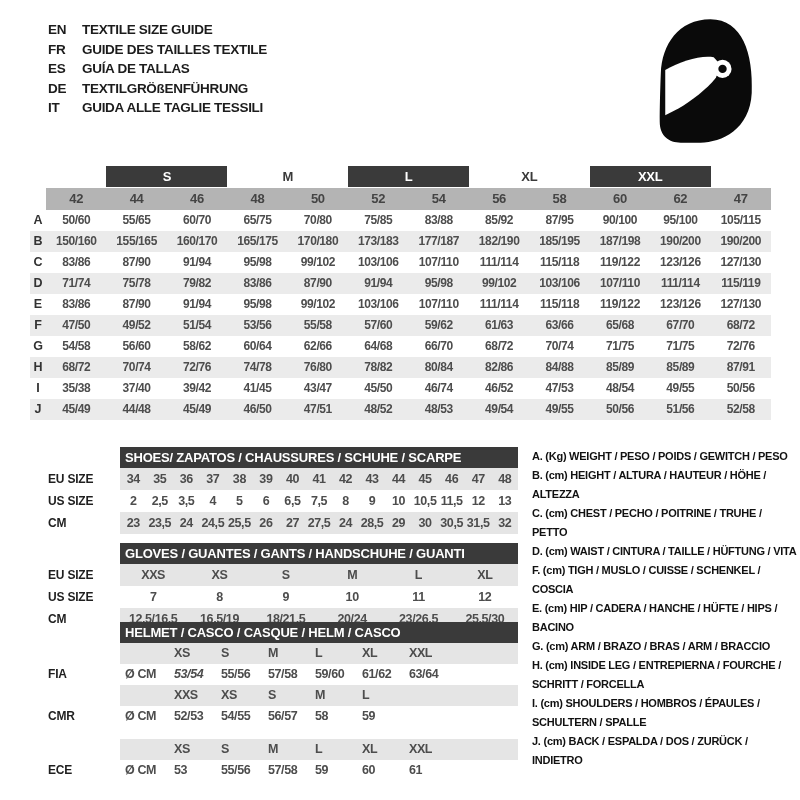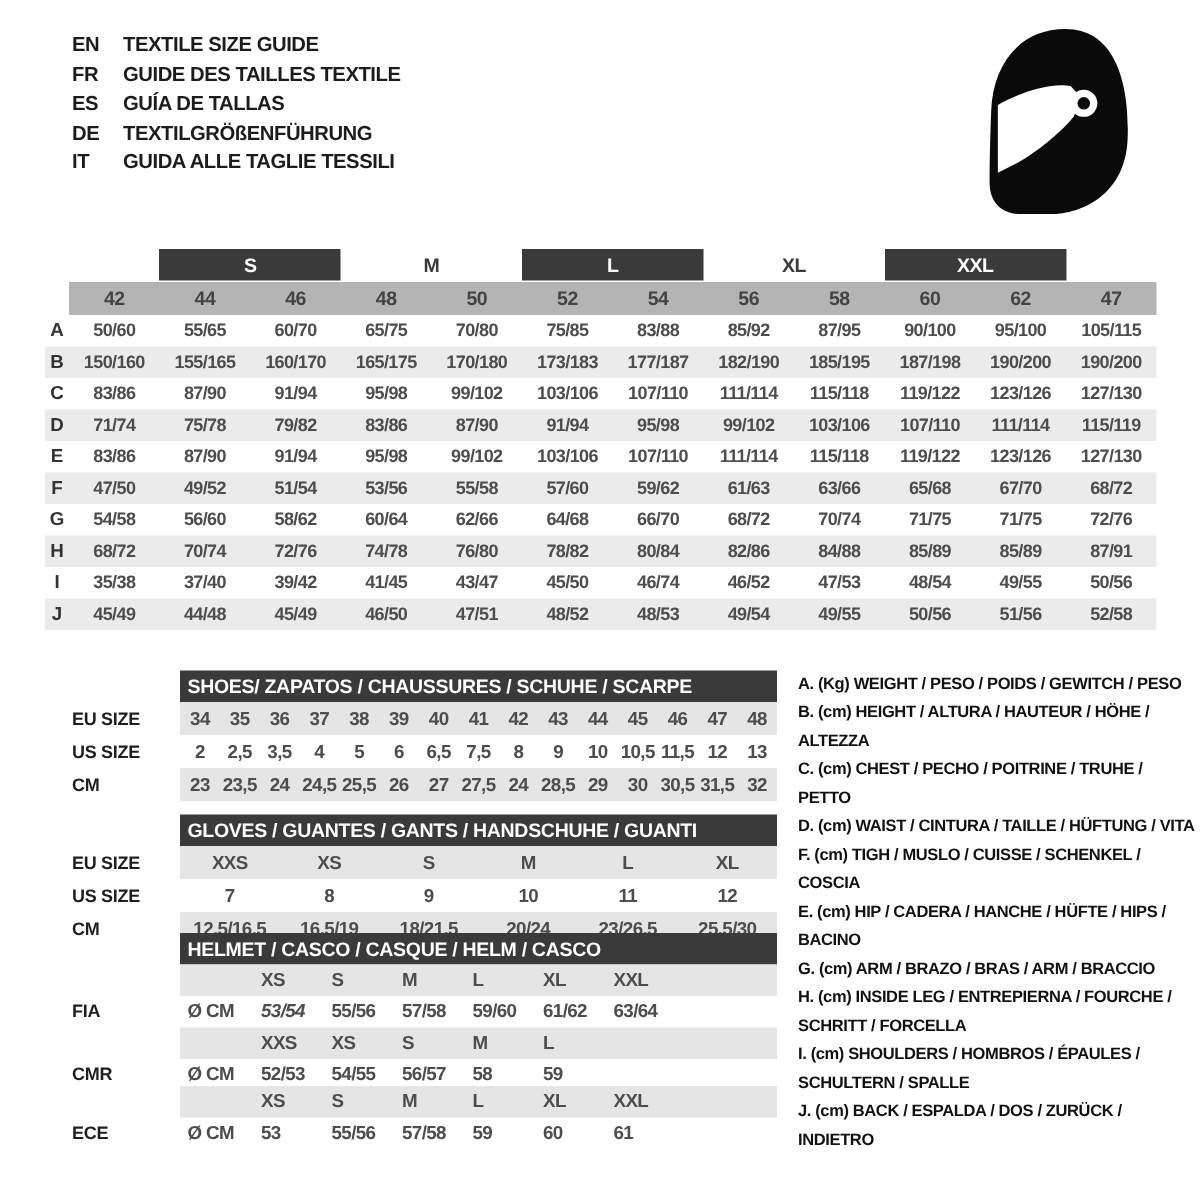--- a/index.html
+++ b/index.html
@@ -416,21 +416,21 @@
           <div class="sub-cells leftalign shaded" style="grid-template-columns: 52px repeat(6, 47px) 1fr;">
             <div style="line-height: 21px;"></div>
             <div style="line-height: 21px;">XXS</div>
             <div style="line-height: 21px;">XS</div>
             <div style="line-height: 21px;">S</div>
             <div style="line-height: 21px;">M</div>
             <div style="line-height: 21px;">L</div>
             <div style="line-height: 21px;"></div>
           </div>
         </div>
-        <div class="sub-row" style="height: 18px;">
+        <div class="sub-row" style="height: 33px;">
           <div class="sub-label" style="line-height: 21px;">CMR</div>
           <div class="sub-cells leftalign" style="grid-template-columns: 52px repeat(6, 47px) 1fr;">
             <div style="line-height: 21px; padding-left: 5px;">Ø CM</div>
             <div style="line-height: 21px;">52/53</div>
             <div style="line-height: 21px;">54/55</div>
             <div style="line-height: 21px;">56/57</div>
             <div style="line-height: 21px;">58</div>
             <div style="line-height: 21px;">59</div>
             <div style="line-height: 21px;"></div>
           </div>

